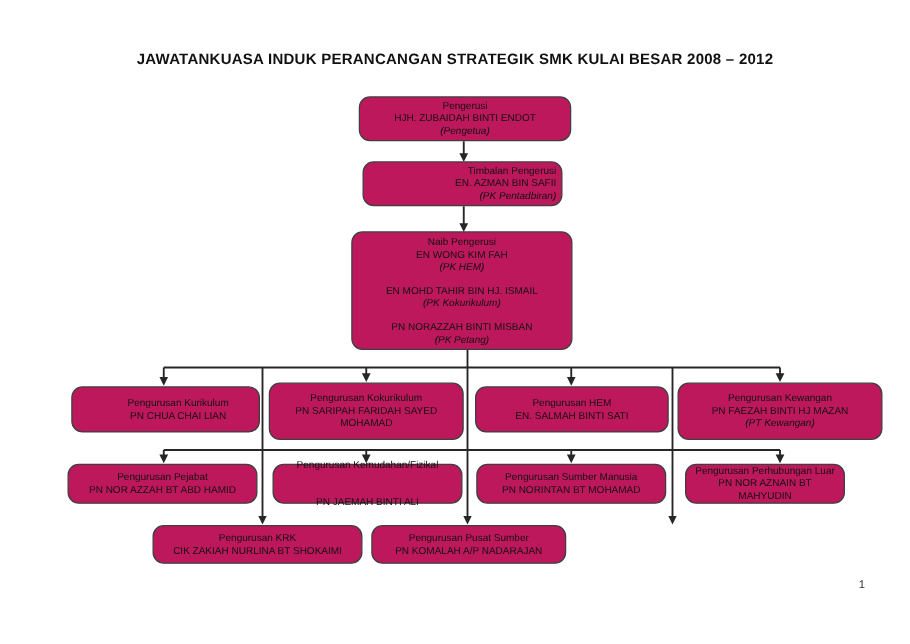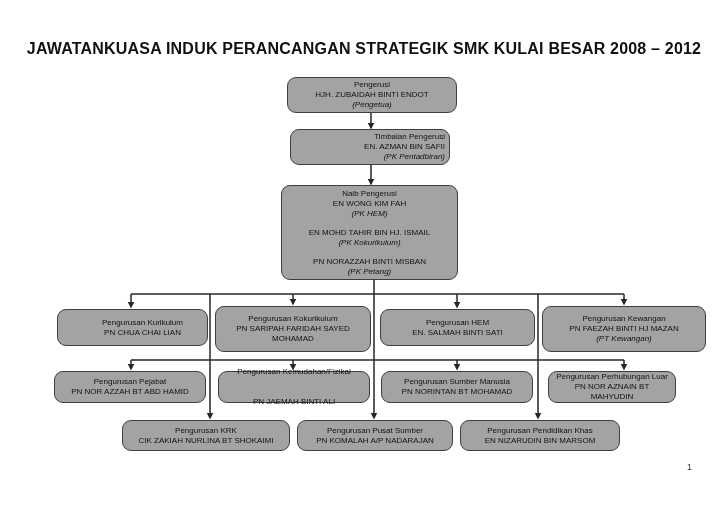--- a/index.html
+++ b/index.html
@@ -8,33 +8,33 @@
     width:728px;height:515px;
     background:#ffffff;
     font-family:"Liberation Sans", sans-serif;
     color:#000000;
     overflow:hidden;
   }
   .title{
     position:absolute;
     top:40px;left:0;width:728px;
     text-align:center;
-    font-size:16px;
+    font-size:12px;
     font-weight:bold;
     letter-spacing:0.2px;
     color:#111111;
   }
   svg.connectors{
     position:absolute;left:0;top:0;
     pointer-events:none;
   }
   .node{
     position:absolute;
     box-sizing:border-box;
-    background:#a3a3a3;
+    background:#be185d;
     border:1px solid #3f3f3f;
     border-radius:9px;
     display:flex;
     flex-direction:column;
     justify-content:center;
     align-items:center;
     text-align:center;
     font-size:8px;
     line-height:10px;
     padding:1px 4px;
@@ -150,20 +150,16 @@
   <div class="node" style="left:122px;top:420px;width:168px;height:31px;">
     <div class="line-title">Pengurusan KRK</div>
     <div class="line-name">CIK ZAKIAH NURLINA BT SHOKAIMI</div>
   </div>
 
   <div class="node" style="left:297px;top:420px;width:156px;height:31px;">
     <div class="line-title">Pengurusan Pusat Sumber</div>
     <div class="line-name">PN KOMALAH A/P NADARAJAN</div>
   </div>
 
-  <div class="node" style="left:460px;top:420px;width:160px;height:31px;">
-    <div class="line-title">Pengurusan Pendidikan Khas</div>
-    <div class="line-name">EN NIZARUDIN BIN MARSOM</div>
-  </div>
 
   <div class="pagenum">1</div>
 
 </div>
 
 </body></html>

